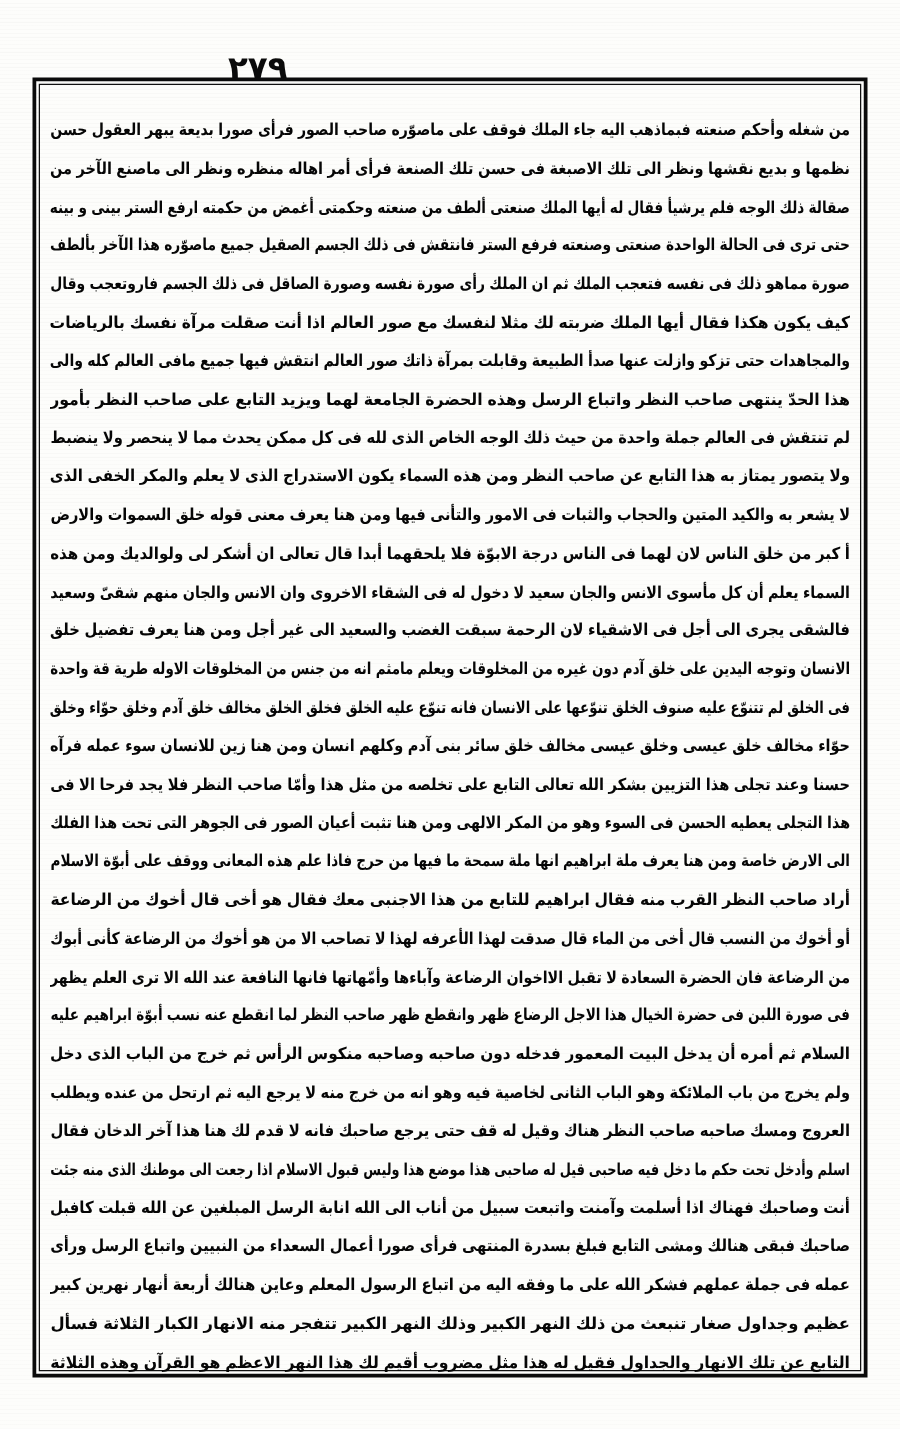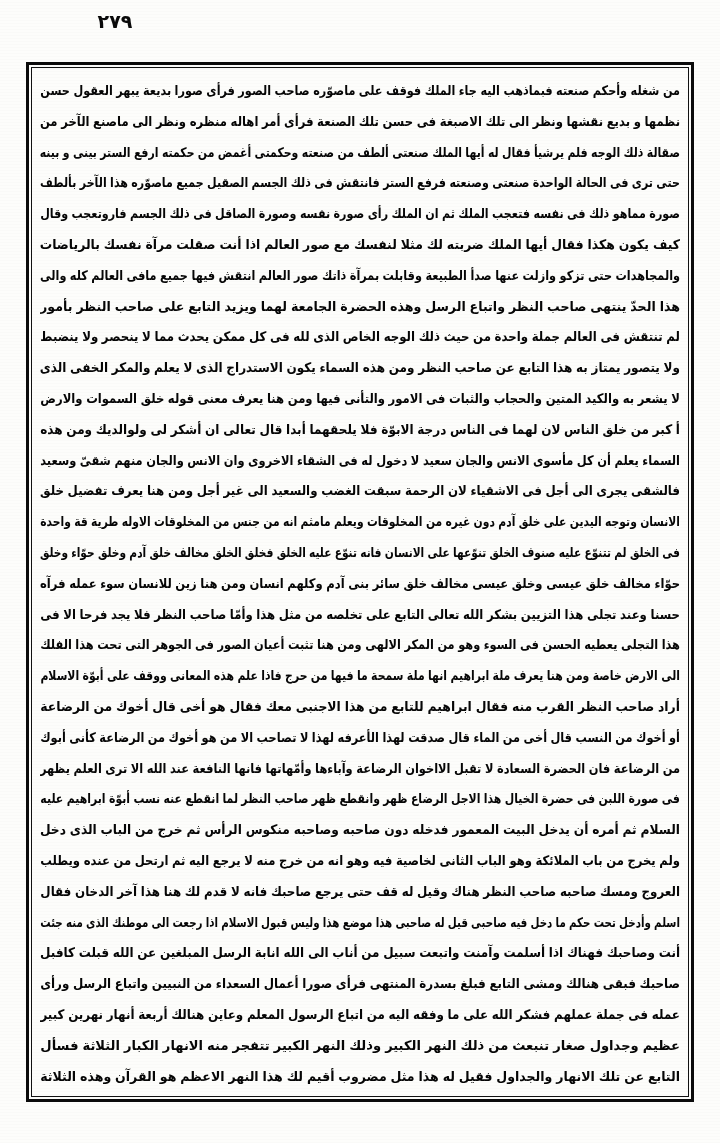--- a/index.html
+++ b/index.html
@@ -17,26 +17,26 @@
 
   .page {
     position: absolute;
     inset: 0;
     background: #fdfdfb;
   }
 
   
   .folio {
     position: absolute;
-    top: 10px;
+    top: 40px;
     left: 0;
     width: 230px;
-    text-align: center;
+    text-align: right;
     font-family: "DejaVu Sans", "Liberation Sans", sans-serif;
-    font-size: 19px;
+    font-size: 26px;
     font-weight: 700;
     letter-spacing: 1px;
     color: #0a0a0a;
     direction: rtl;
   }
 
   
   .frame-outer {
     position: absolute;
     left: 26px;
@@ -53,21 +53,21 @@
     width: 658px;
     height: 1030px;
     border: 1.5px solid #111;
     box-sizing: border-box;
   }
 
   
   .textblock {
     position: absolute;
     left: 40px;
-    top: 74px;
+    top: 88px;
     width: 640px;
     height: 1018px;
     box-sizing: border-box;
     direction: rtl;
     text-align: justify;
     text-align-last: justify;
     overflow: hidden;
   }
 
   .line {

